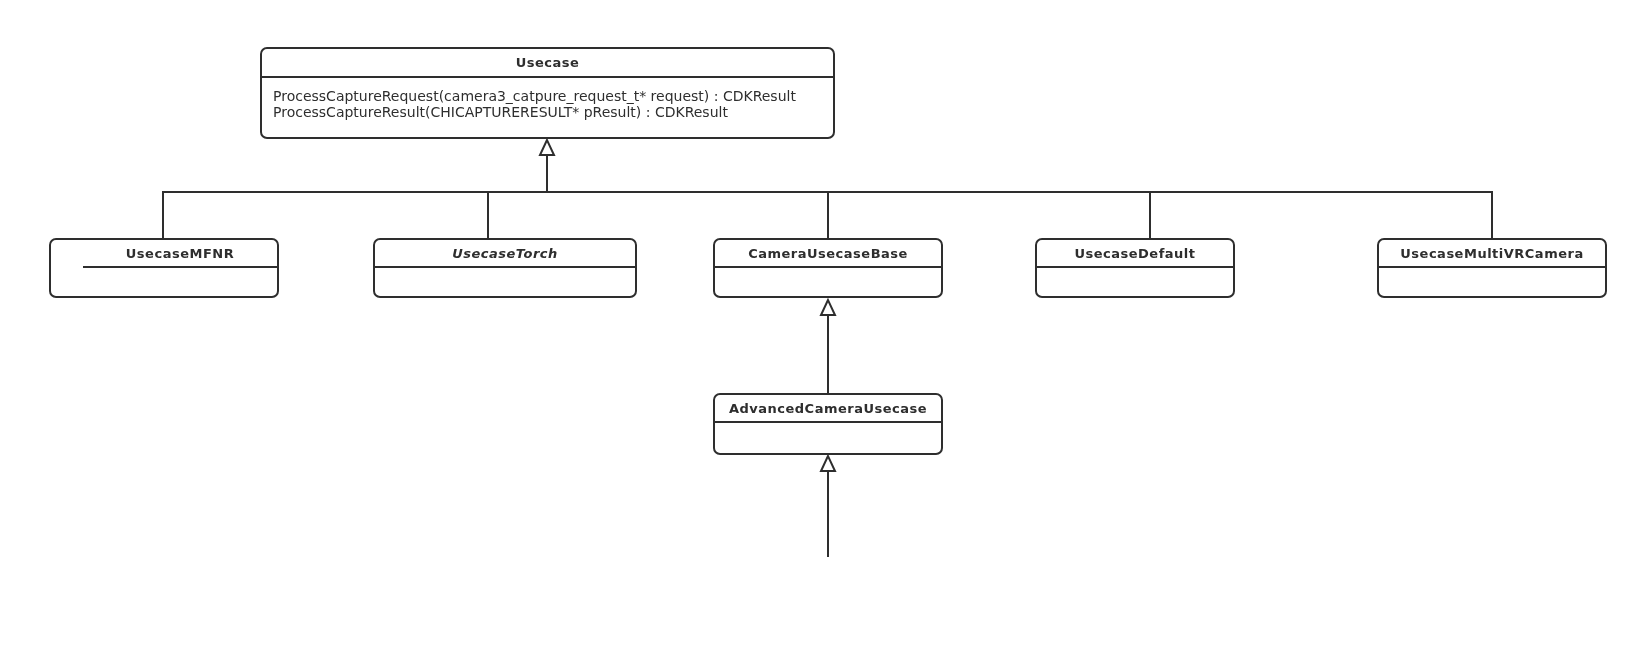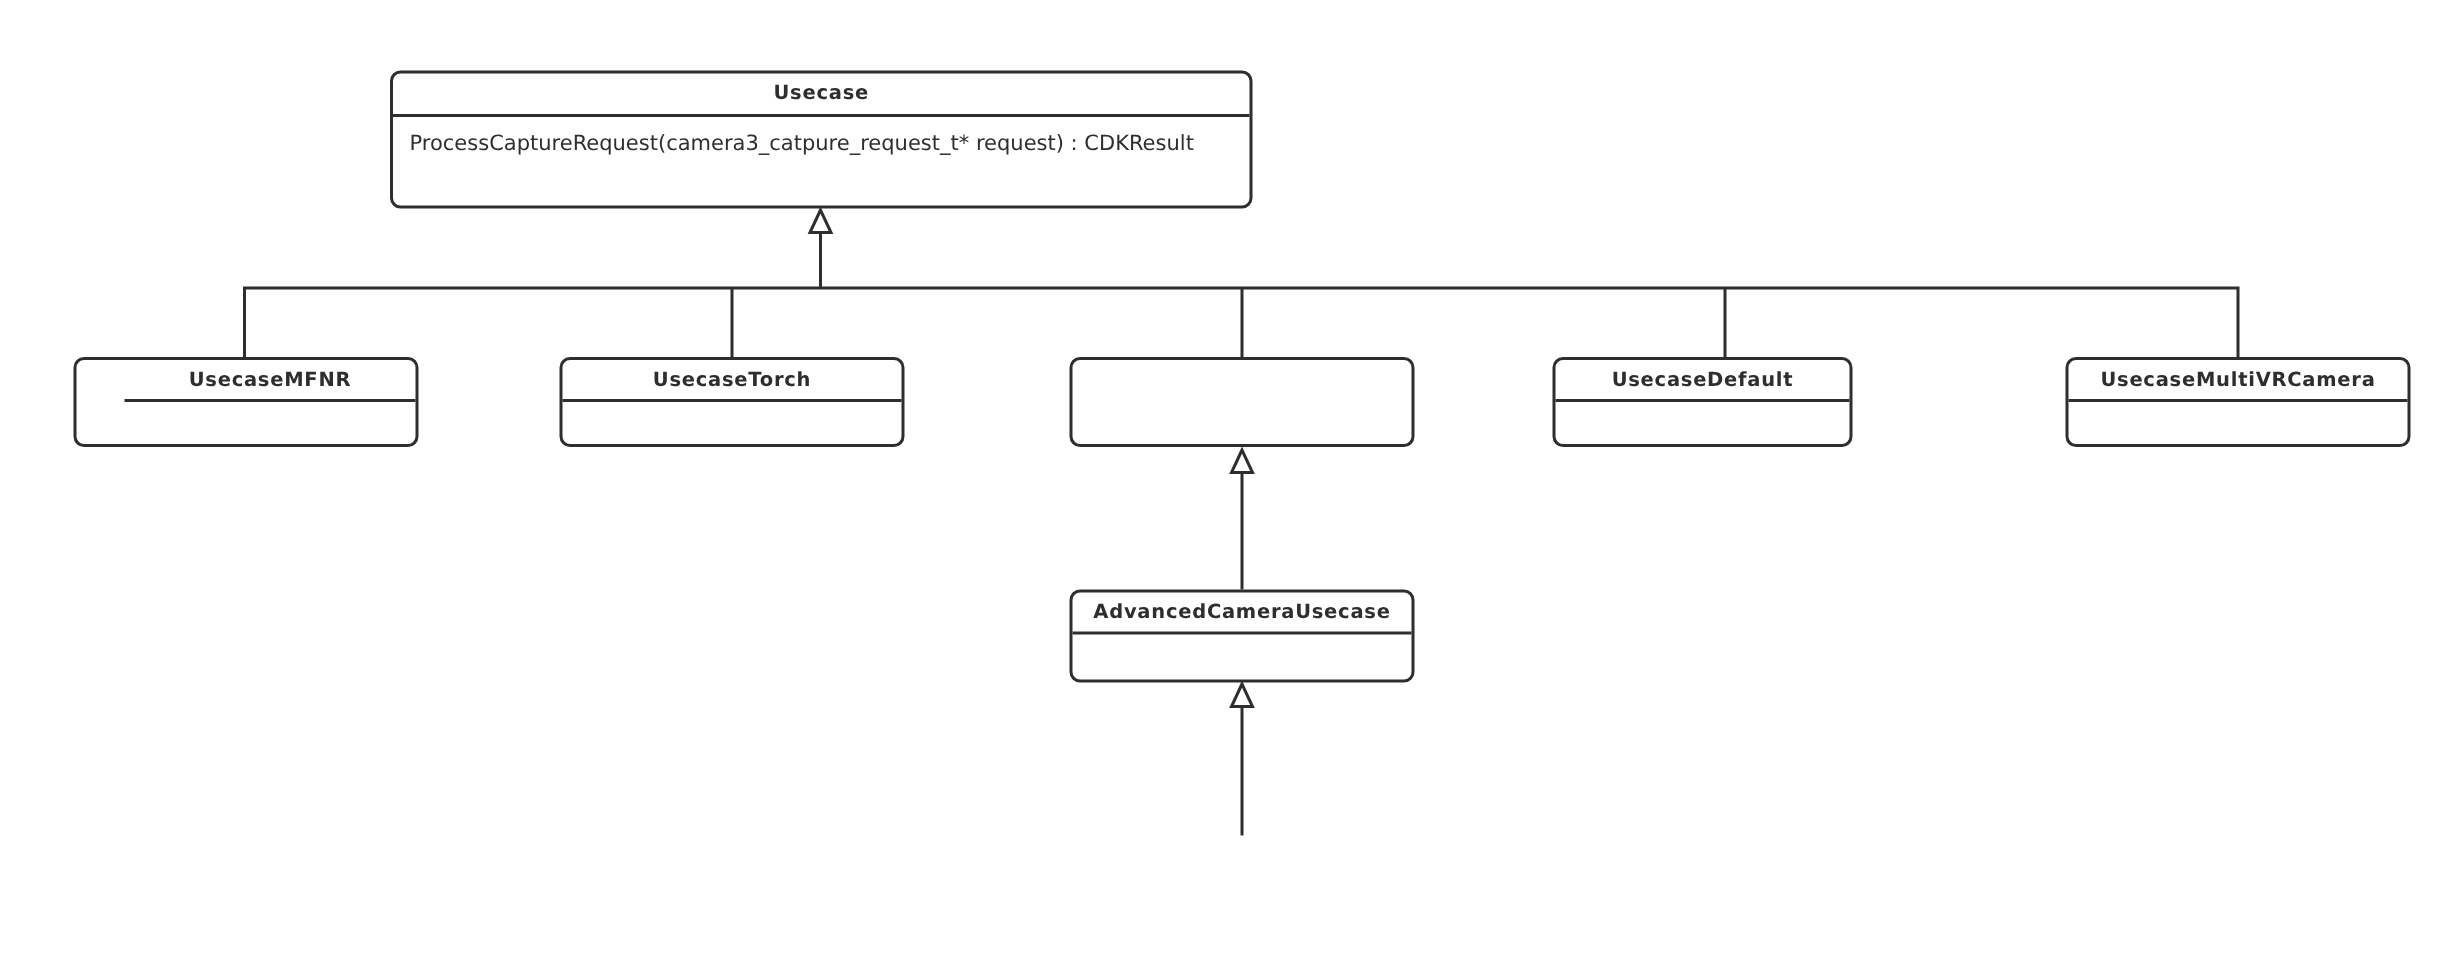--- a/index.html
+++ b/index.html
@@ -86,34 +86,36 @@
     <g>
       <path class="edge-line" d="M828 557 V471"></path>
       <polygon class="edge-arrowhead" points="828,456 821,471 835,471"></polygon>
     </g>
   </svg>
 
   <div class="uml-class" style="left:260px; top:47px; width:575px; height:92px;">
     <div class="uml-class-title uml-class-title--root">Usecase</div>
     <div class="uml-class-body">
       <div>ProcessCaptureRequest(camera3_catpure_request_t* request) : CDKResult</div>
+      <div>ProcessCaptureResult(CHICAPTURERESULT* pResult) : CDKResult</div>
     </div>
   </div>
 
   <div class="uml-class" style="left:49px; top:238px; width:230px; height:60px;padding-left:32px;">
     <div class="uml-class-title uml-class-title--small">UsecaseMFNR</div>
     <div class="uml-class-body"></div>
   </div>
 
-  <div class="uml-class" style="left:373px; top:238px; width:230px; height:60px;">
+  <div class="uml-class" style="left:373px; top:238px; width:264px; height:60px;font-style:italic;">
     <div class="uml-class-title uml-class-title--small">UsecaseTorch</div>
     <div class="uml-class-body"></div>
   </div>
 
   <div class="uml-class" style="left:713px; top:238px; width:230px; height:60px;">
+    <div class="uml-class-title uml-class-title--small">CameraUsecaseBase</div>
     <div class="uml-class-body"></div>
   </div>
 
   <div class="uml-class" style="left:1035px; top:238px; width:200px; height:60px;">
     <div class="uml-class-title uml-class-title--small">UsecaseDefault</div>
     <div class="uml-class-body"></div>
   </div>
 
   <div class="uml-class" style="left:1377px; top:238px; width:230px; height:60px;">
     <div class="uml-class-title uml-class-title--small">UsecaseMultiVRCamera</div>

